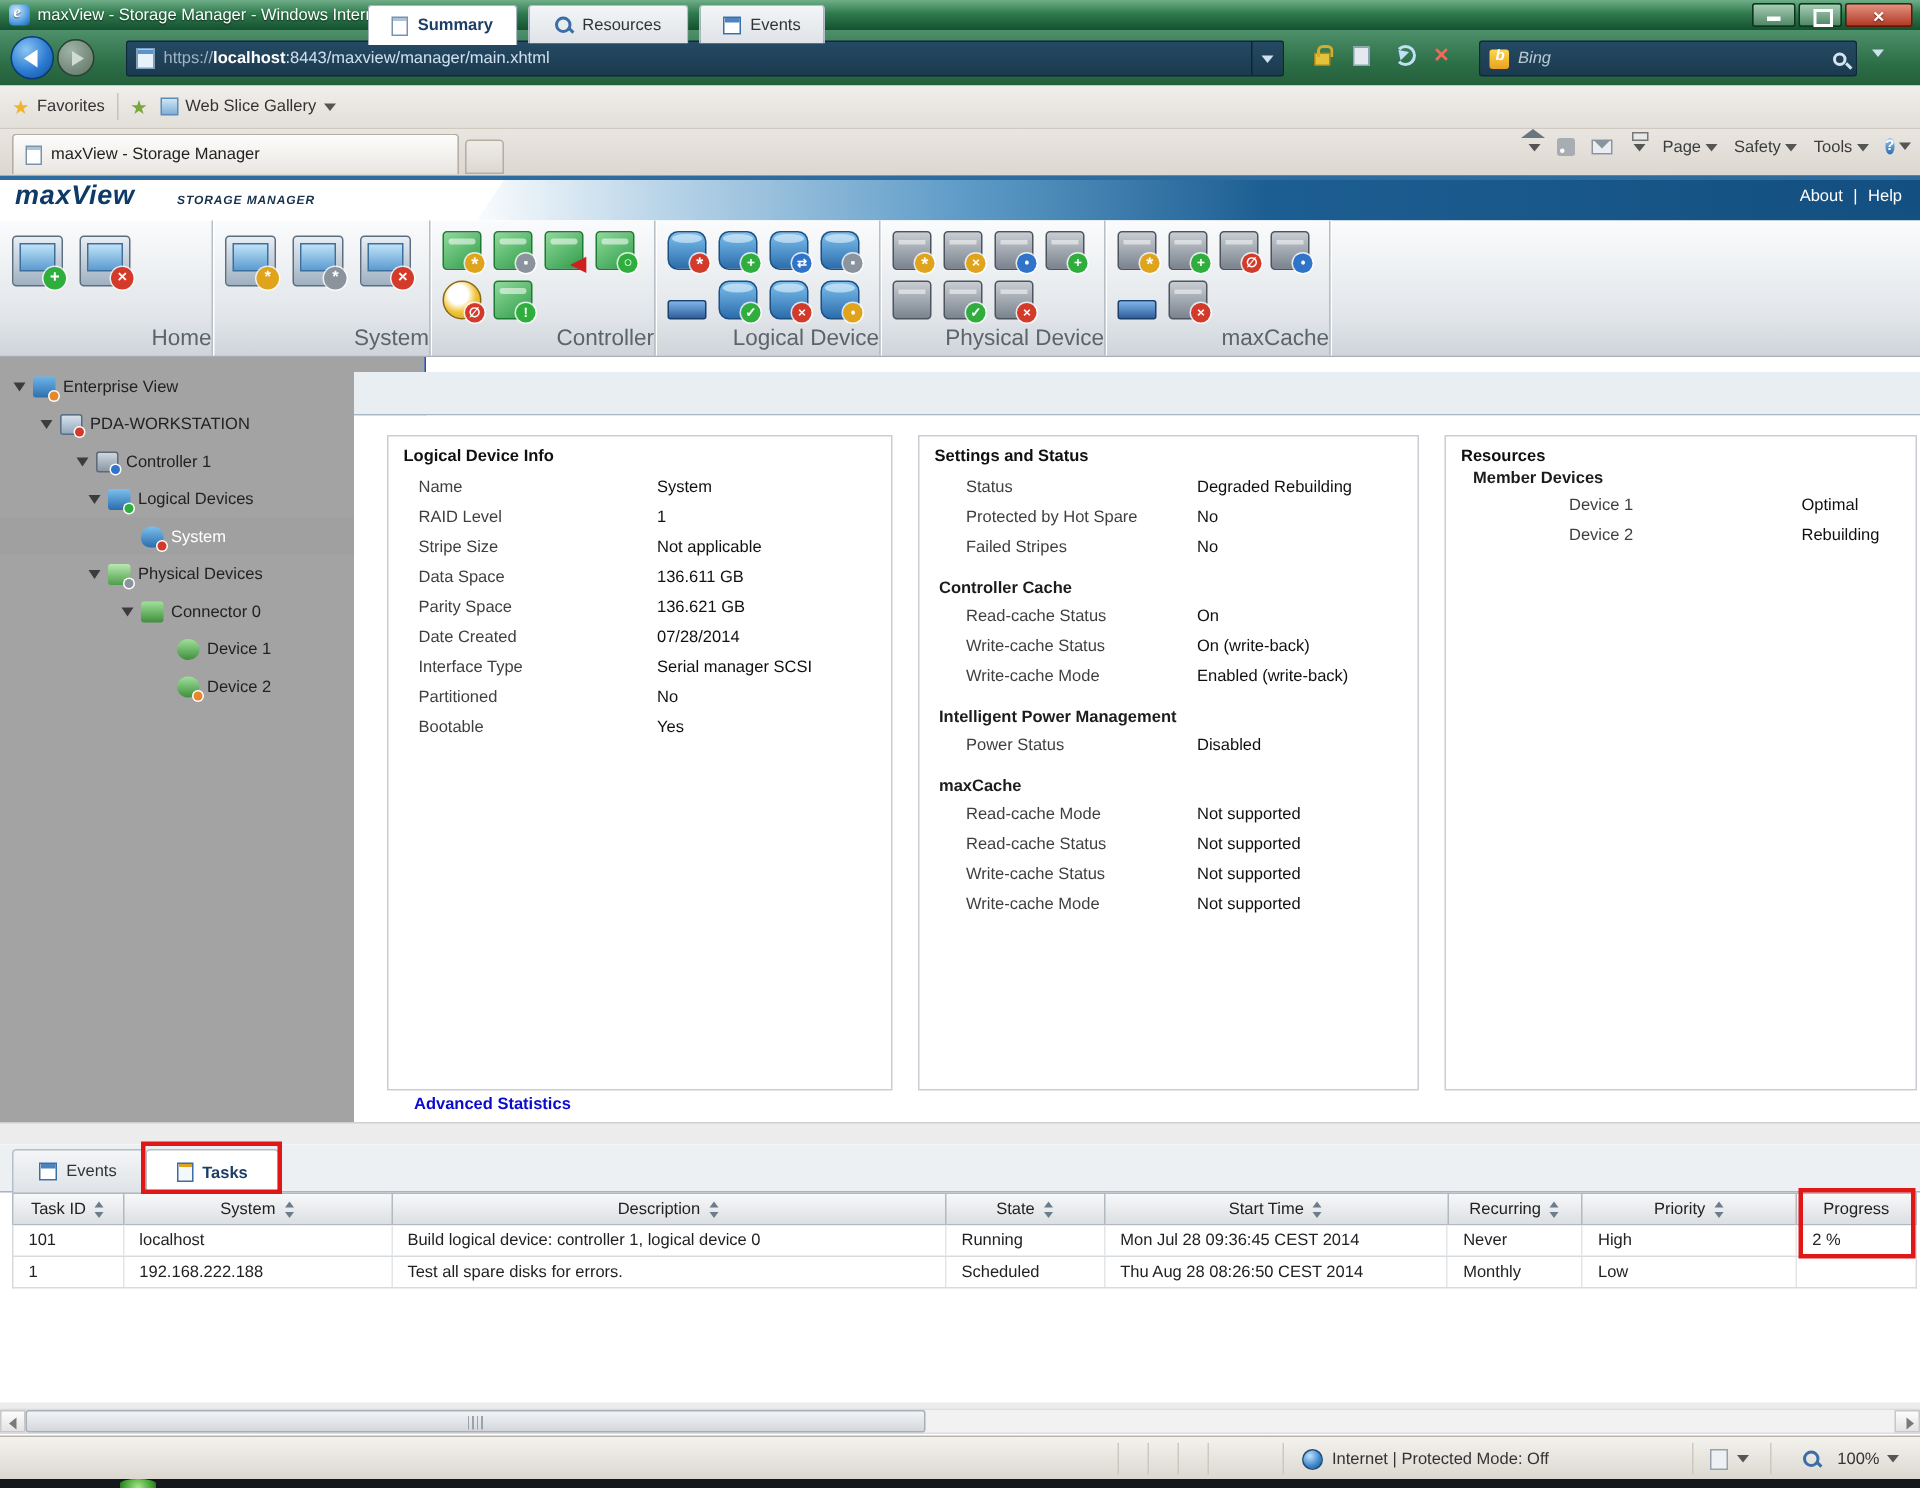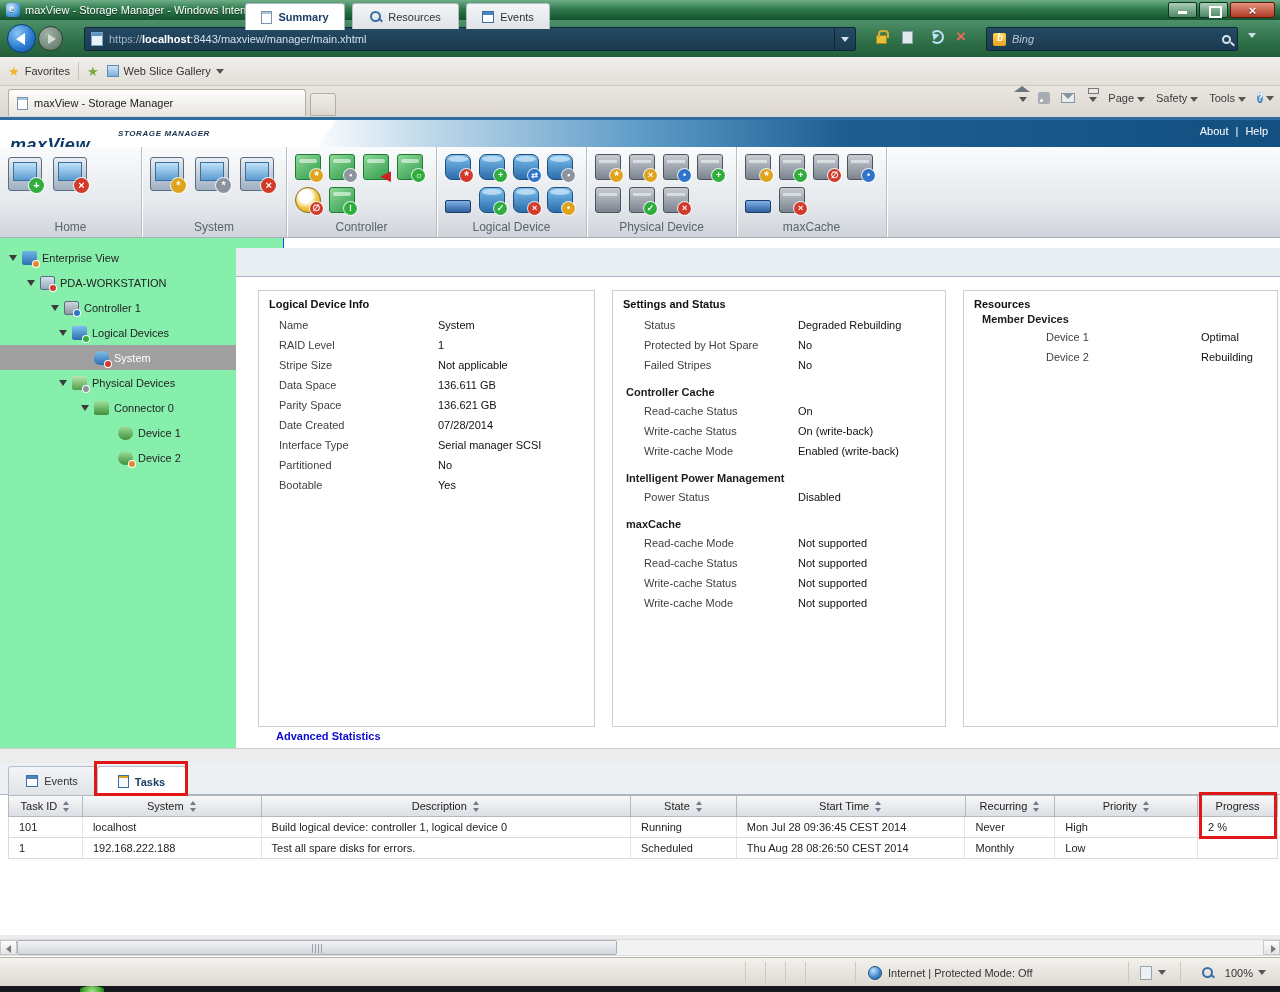--- a/index.html
+++ b/index.html
@@ -82,30 +82,30 @@
   .ic-print::before{content:"";position:absolute;left:2px;top:-4px;width:9px;height:4px;background:#e8e8e8;border:1px solid #777}
   .ic-help{width:14px;height:14px;border-radius:50%;background:linear-gradient(#8fc2ee,#2e6fae);color:#fff;text-align:center;font:bold 10px/14px "Liberation Sans",sans-serif}
   .ic-help::after{content:"?"}
 
   
   .banner{position:absolute;left:0;top:117px;right:0;height:30px;
     background:linear-gradient(90deg,#ffffff 0%,#ffffff 24%,#bcd6e9 34%,#5f9cc8 50%,#1d5e92 66%,#134f80 100%)}
   .banner::before{content:"";position:absolute;left:0;top:0;right:0;height:3px;background:#2e6b9e}
   .logo-plate{position:absolute;left:0;top:3px;width:318px;height:27px;background:#fff}
   .logo-plate::after{content:"";position:absolute;right:-18px;top:0;border-top:27px solid #fff;border-right:18px solid transparent}
-  .logo-main{position:absolute;left:10px;top:18px;font:italic bold 18px "Liberation Sans",sans-serif;color:#0e3a67;letter-spacing:.5px}
+  .logo-main{position:absolute;left:10px;top:3px;font:italic bold 18px "Liberation Sans",sans-serif;color:#0e3a67;letter-spacing:.5px}
   .logo-sub{position:absolute;left:118px;top:12px;font:italic bold 8px "Liberation Sans",sans-serif;color:#17324d;letter-spacing:.6px}
   .banner-links{position:absolute;right:12px;top:8px;color:#fff;display:flex;gap:7px}
   .blink{cursor:pointer}
 
   
   .ribbon{position:absolute;left:0;top:147px;right:0;height:91px;
     background:linear-gradient(#fafbfc,#e2e6ea 70%,#cfd4da);border-bottom:1px solid #a9afb7}
   .rgroup{position:absolute;top:0;height:90px;border-right:1px solid #b8bec6;box-shadow:1px 0 0 #fff}
-  .glabel{position:absolute;left:0;right:0;bottom:3px;text-align:center;color:#5c636b;font-size:12px}
+  .glabel{position:absolute;left:0;right:0;bottom:3px;text-align:right;color:#5c636b;font-size:15px}
   .irow{position:absolute;left:8px;white-space:nowrap}
   .irow.r1{top:7px}.irow.r2{top:40px}.irow.bigr{top:10px}
   .ri{display:inline-block;position:relative;width:26px;height:26px;margin-right:5px;vertical-align:top;border-radius:3px}
   .ri.big{width:34px;height:34px;margin-right:8px}
   .rb-mon{background:linear-gradient(#e8eef4,#9fb0c1);border:1px solid #5c6d80}
   .rb-mon::before{content:"";position:absolute;left:4px;top:4px;right:4px;bottom:9px;background:linear-gradient(#bfe3f7,#5b9bd0);border:1px solid #3c6e9e}
   .rb-hdd{background:linear-gradient(145deg,#8fd99a,#2f9c49);border:1px solid #1e7a34}
   .rb-hdd::before{content:"";position:absolute;left:3px;top:4px;right:3px;height:4px;background:rgba(255,255,255,.55);border-radius:2px}
   .rb-cyl{background:linear-gradient(#7cc0ee,#2b6cab);border:1px solid #1d4f83;border-radius:7px}
   .rb-cyl::before{content:"";position:absolute;left:2px;top:1px;right:2px;height:6px;background:rgba(255,255,255,.5);border-radius:50%}
@@ -120,21 +120,21 @@
   .bd-green::after{background:#2fae3e}.bd-red::after{background:#d33a2a}
   .bd-yellow::after{background:#e0a41c}.bd-blue::after{background:#2f74c9}
   .bd-gray::after{background:#8b939c}
   .bd-plain::after{background:transparent;box-shadow:none;color:#cf2020;font-size:13px;right:-4px;bottom:-3px}
   .sym-plus::after{content:"+"}.sym-x::after{content:"\00d7"}.sym-gear::after{content:"*";font-size:12px;line-height:14px}
   .sym-check::after{content:"\2713"}.sym-ban::after{content:"\2205"}.sym-save::after{content:"\25aa"}
   .sym-mag::after{content:"\25cb";font-size:10px}.sym-swap::after{content:"\21c4";font-size:8px}
   .sym-dot::after{content:"\2022"}.sym-bolt::after{content:"!"}.sym-arrow::after{content:"\25c0"}
 
   
-  .tree{position:absolute;left:0;top:238px;width:284px;height:510px;background:#86efac;border-right:1px solid #1d4ed8;padding-top:7px}
+  .tree{position:absolute;left:0;top:238px;width:284px;height:510px;background:#a3a3a3;border-right:1px solid #1d4ed8;padding-top:7px}
   .ti{height:25px;display:flex;align-items:center;cursor:default}
   .lvl0{padding-left:8px}.lvl1{padding-left:26px}.lvl2{padding-left:50px}
   .lvl3{padding-left:58px}.lvl4{padding-left:80px}.lvl5{padding-left:104px}
   .exp{width:11px;height:11px;margin-right:3px;position:relative;flex:none}
   .exp.on::before{content:"";position:absolute;left:1px;top:3px;border-left:4px solid transparent;border-right:4px solid transparent;border-top:6px solid #3c3c3c}
   .tic{width:15px;height:14px;border-radius:2px;position:relative;margin-right:5px;flex:none}
   .tic::after{content:"";position:absolute;right:-2px;bottom:-2px;width:6px;height:6px;border-radius:50%;box-shadow:0 0 0 1px #fff}
   .ti-ent{background:linear-gradient(#6cb5e8,#2e6fae)}.ti-ent::after{background:#e8872a}
   .ti-host{background:linear-gradient(#d8e2ec,#93a7ba);border:1px solid #5a6e84}.ti-host::after{background:#d33a2a}
   .ti-ctrl{background:linear-gradient(#cfd6dd,#8a97a5);border:1px solid #5c6a79}.ti-ctrl::after{background:#2f74c9}

